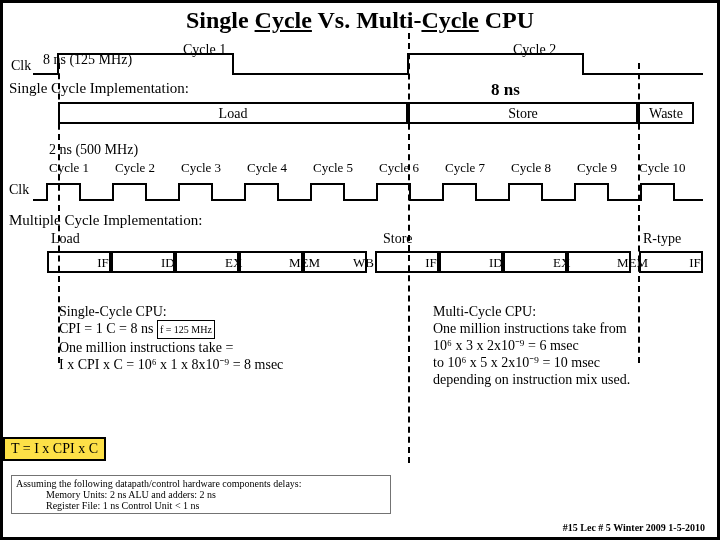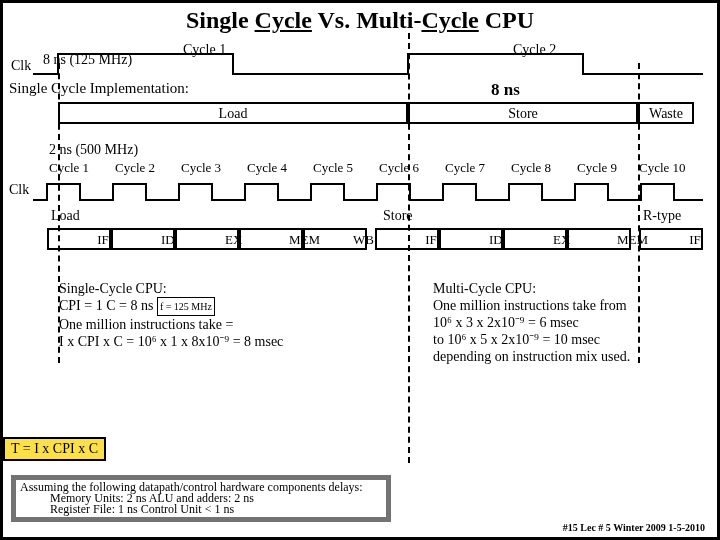--- a/index.html
+++ b/index.html
@@ -42,21 +42,21 @@
   .row8 { position: relative; height: 24px; }
   .cell { position: absolute; border: 2px solid #000; height: 22px; line-height: 20px; font-size: 13px; text-align: center; width: 64px; padding-left: 48px; }
 
   .row9 { position: relative; margin-top: 28px; font-size: 14px; line-height: 17px; }
   .colL { position: absolute; left: 56px; width: 340px; }
   .colR { position: absolute; left: 430px; width: 290px; }
   .fbox { border: 1px solid #000; font-size: 10px; padding: 0 2px; display: inline-block; vertical-align: middle; }
 
   .formula-box { position: absolute; left: 0; top: 434px; border: 2px solid #000; padding: 2px 6px; font-size: 14px; background:#fde047; }
 
-  .assume-box { position: absolute; left: 8px; top: 472px; border: 5px solid #737373; padding: 2px 4px; font-size: 12px; width: 380px; line-height: 11px; }
+  .assume-box { position: absolute; left: 8px; top: 472px; border: 1px solid #737373; padding: 2px 4px; font-size: 10px; width: 380px; line-height: 11px; }
 
   .course-box { position: absolute; right: 14px; top: 482px; border: 2px solid #000; padding: 2px 10px; font-size: 20px; font-weight: bold; box-shadow: 4px 4px 0 #000; background:#fff; }
 
   .footer { position: absolute; right: 12px; bottom: 4px; font-size: 10px; font-weight: bold; }
 
   .vdash { position: absolute; border-left: 2px dashed #000; top: 60px; height: 300px; }
   .vd1 { left: 55px; }
   .vd2 { left: 405px; top: 30px; height: 430px; }
   .vd3 { left: 635px; }
 </style>
@@ -112,20 +112,21 @@
 
   <div class="row5">
     <span class="clk2">Clk</span>
     <div class="wave2">
       <svg width="720" height="28">
         <polyline points="30,22 44,22 44,6 77,6 77,22 110,22 110,6 143,6 143,22 176,22 176,6 209,6 209,22 242,22 242,6 275,6 275,22 308,22 308,6 341,6 341,22 374,22 374,6 407,6 407,22 440,22 440,6 473,6 473,22 506,22 506,6 539,6 539,22 572,22 572,6 605,6 605,22 638,22 638,6 671,6 671,22 700,22" fill="none" stroke="#000" stroke-width="2"></polyline>
       </svg>
     </div>
   </div>
 
+  <div class="row6">Multiple Cycle Implementation:</div>
 
   <div class="row7">
     <span class="hdr" style="left:48px">Load</span>
     <span class="hdr" style="left:380px">Store</span>
     <span class="hdr" style="left:640px">R-type</span>
   </div>
 
   <div class="row8">
     <div class="cell" style="left:44px">IF</div>
     <div class="cell" style="left:108px">ID</div>

